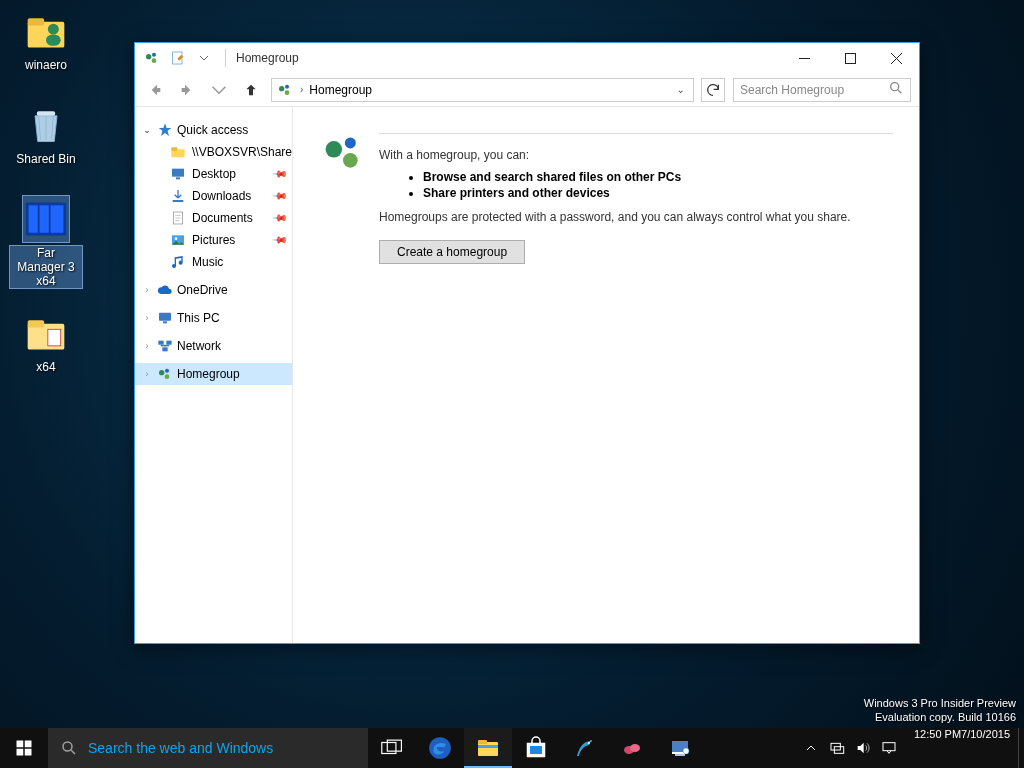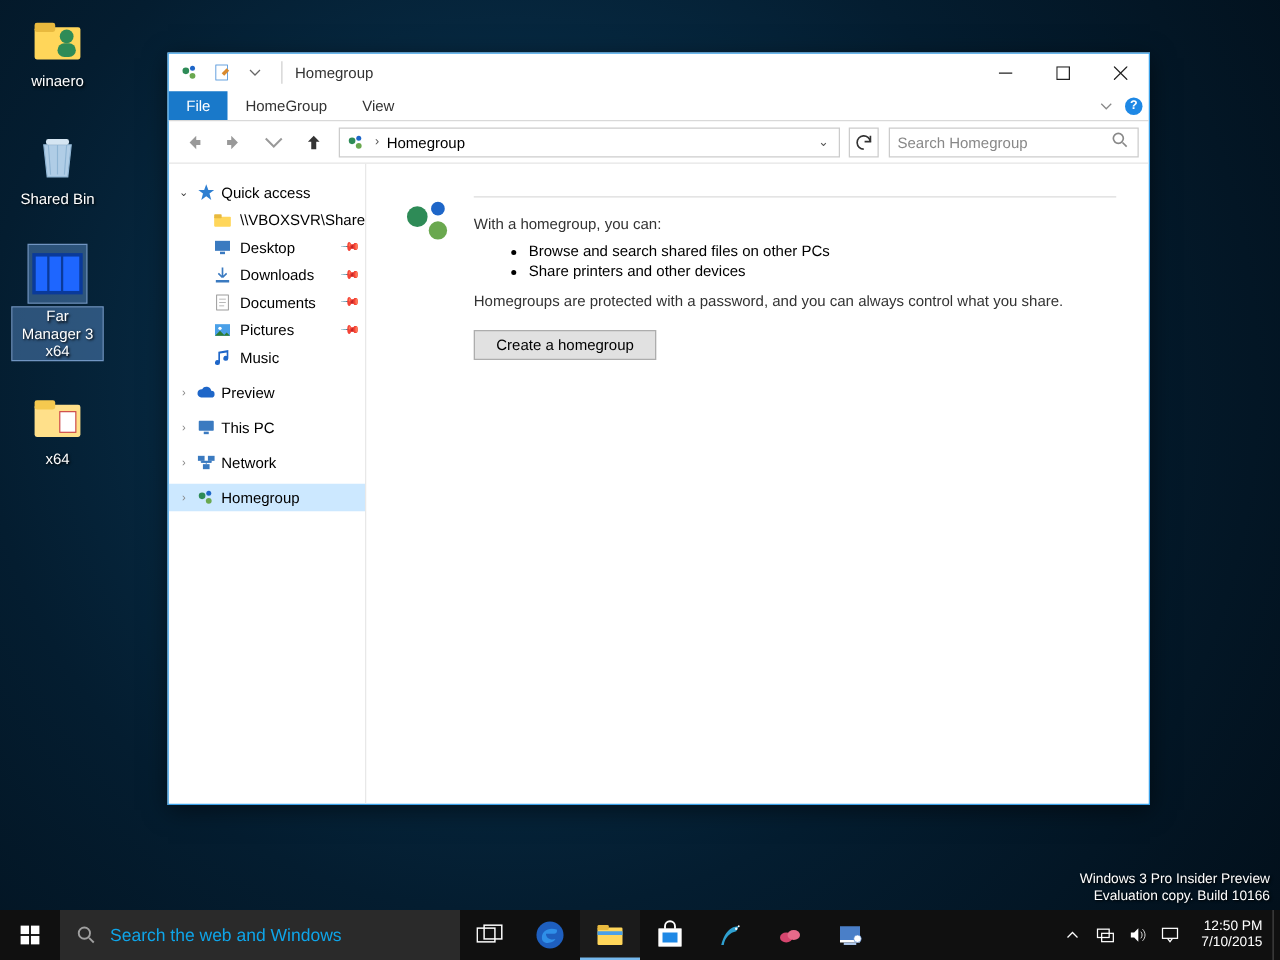--- a/index.html
+++ b/index.html
@@ -33,21 +33,21 @@
   .navbar { height:34px; display:flex; align-items:center; gap:8px; padding:0 8px; border-bottom:1px solid #e5e5e5; }
   .nav-arrow { width:24px; height:24px; display:flex;align-items:center;justify-content:center; color:#999; }
   .nav-arrow.enabled { color:#333; }
   .nav-arrow svg { width:16px;height:16px;fill:currentColor; }
   .breadcrumb { flex:1; height:24px; border:1px solid #ccc; display:flex; align-items:center; padding:0 4px; font-size:12px; gap:6px; }
   .breadcrumb .bicon { width:18px;height:18px; display:flex;align-items:center;justify-content:center;}
   .breadcrumb .chev { color:#555; font-size:10px; }
   .breadcrumb .bspace { flex:1; }
   .breadcrumb .dd { color:#555; font-size:10px; padding:0 4px; }
   .refresh { width:24px;height:24px; display:flex;align-items:center;justify-content:center; color:#333; border:1px solid #ccc; margin-left:-1px;}
-  .searchbox { width:200px; height:24px; border:1px solid #ccc; display:flex; align-items:center; padding:0 6px; font-size:12px; color:#888; }
+  .searchbox { width:178px; height:24px; border:1px solid #ccc; display:flex; align-items:center; padding:0 6px; font-size:12px; color:#888; }
   .searchbox .sspace { flex:1; }
   .searchbox .sicon { color:#888; }
 
   .body { flex:1; display:flex; min-height:0; }
   .navpane { width:158px; border-right:1px solid #e8e8e8; padding:12px 0; font-size:12px; overflow:hidden; }
   .np-group { margin-bottom:6px; }
   .np-head { display:flex; align-items:center; padding:3px 6px; gap:4px; }
   .np-child { display:flex; align-items:center; padding:3px 6px 3px 35px; gap:6px; white-space:nowrap; }
   .np-head .chev, .np-child .chev { width:12px; color:#888; font-size:9px; text-align:center;}
   .np-head.expanded .chev { color:#333; }
@@ -55,32 +55,32 @@
   .np-item.selected { background:#cce8ff; }
   .np-ico { width:16px;height:16px;display:flex;align-items:center;justify-content:center; flex-shrink:0;}
 
   .content { flex:1; padding:22px 26px 16px 26px; overflow:auto; }
   .hg-title-row { display:flex; align-items:flex-start; gap:12px; }
   .hg-iconbox { width:48px; height:48px; display:flex;align-items:center;justify-content:center; }
   .hg-title { color:#1965b6; font-size:16px; font-weight:400; }
   .hg-hr { border:none; border-top:1px solid #dcdcdc; margin:4px 0 14px 0; }
   .hg-text { font-size:12px; color:#333; }
   .hg-ul { margin:8px 0 10px 44px; font-size:12px; }
-  .hg-ul li { margin-bottom:2px; }
+  .hg-ul li { margin-bottom:2px;font-weight:bold; }
   .hg-btn { margin-top:16px; font-size:12px; padding:4px 17px; background:#e1e1e1; border:1px solid #adadad; cursor:default; }
 
   
   .taskbar { position:absolute; left:0; bottom:0; width:1024px; height:40px; background:#101010; display:flex; align-items:stretch; color:#fff; }
   .tb-btn { width:48px; display:flex;align-items:center;justify-content:center; }
   .tb-search { flex:0 0 320px; background:#2a2a2a; display:flex; align-items:center; padding:0 12px; color:#0ea5e9; font-size:14px; gap:10px; }
   .tb-spacer { flex:1; }
   .tb-btn.selected { background:#1b1b1b; border-bottom:2px solid #76b9ed; }
   .tray { display:flex; align-items:center; gap:8px; padding:0 8px; font-size:11px; }
   .tray .tray-ico { width:18px;height:18px;display:flex;align-items:center;justify-content:center;}
-  .clock { padding:0 8px; text-align:right; font-size:11px; line-height:13px; display:flex; flex-direction:column; justify-content:center; }
+  .clock { padding:0 8px; text-align:right; font-size:11px; line-height:13px; display:flex; flex-direction:row; justify-content:center; }
   .showdesk { width:6px; border-left:1px solid #444; }
   .watermark { position:absolute; right:8px; bottom:44px; color:#fff; font-size:11px; text-align:right; line-height:14px; text-shadow:1px 1px 2px #000;}
 
   
   .ic { width:16px; height:16px; }
   .ic-lg { width:18px;height:18px; }
 </style>
 </head>
 <body>
 
@@ -170,34 +170,20 @@
           <rect x="0.5" y="0.5" width="10" height="10"></rect>
         </svg>
       </div>
     <div class="winbtn close">
         <svg viewBox="0 0 11 11">
           <path d="M0 0l11 11M11 0L0 11"></path>
         </svg>
       </div>
   </div>
 
-  <div class="ribbon-tabs">
-    <div class="tab file">File</div>
-    <div class="tab">HomeGroup</div>
-    <div class="tab">View</div>
-    <div class="rspacer"></div>
-    <div class="expand">
-      <svg width="10" height="10" viewBox="0 0 10 10">
-          <path d="M1 3l4 4 4-4" stroke="#888" fill="none"></path>
-        </svg>
-    </div>
-    <div class="help">
-        <div class="help-circle">?</div>
-      </div>
-  </div>
 
   <div class="navbar">
     <div class="nav-arrow">
         <svg viewBox="0 0 24 24">
           <path d="M15 4l-8 8 8 8v-5h5v-6h-5z"></path>
         </svg>
       </div>
     <div class="nav-arrow">
         <svg viewBox="0 0 24 24">
           <path d="M9 4l8 8-8 8v-5H4v-6h5z"></path>
@@ -319,21 +305,21 @@
           </div>
       </div>
       <div class="np-group">
         <div class="np-head np-item">
           <span class="chev">›</span>
           <span class="np-ico">
               <svg class="ic" viewBox="0 0 24 24" fill="#1e66c8">
                 <path d="M6 18h12a4 4 0 0 0 0-8 6 6 0 0 0-11-2 4 4 0 0 0-1 10z"></path>
               </svg>
             </span>
-          <span>Preview</span>
+          <span>OneDrive</span>
         </div>
       </div>
       <div class="np-group">
         <div class="np-head np-item">
           <span class="chev">›</span>
           <span class="np-ico">
               <svg class="ic" viewBox="0 0 24 24" fill="#3a7ac0">
                 <rect x="3" y="4" width="18" height="12" rx="1"></rect>
                 <rect x="9" y="17" width="6" height="3"></rect>
               </svg>

